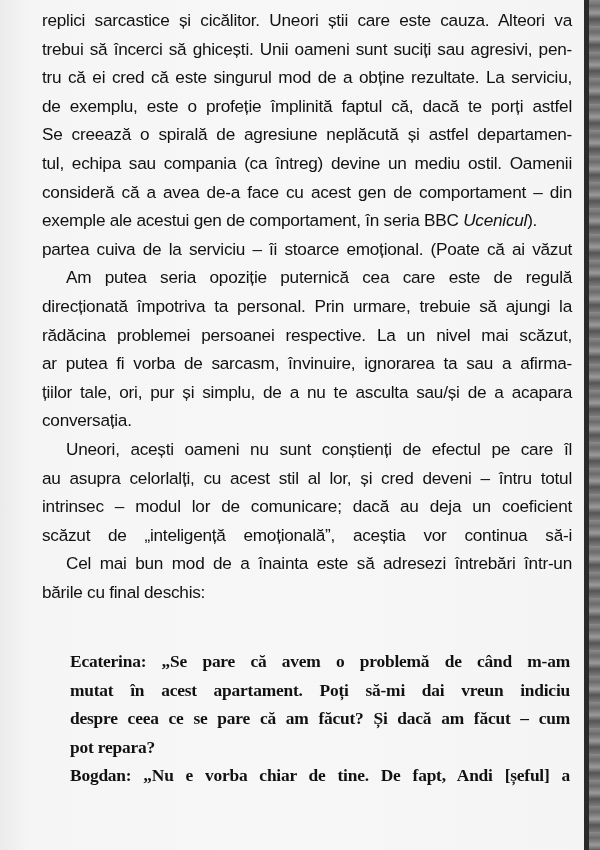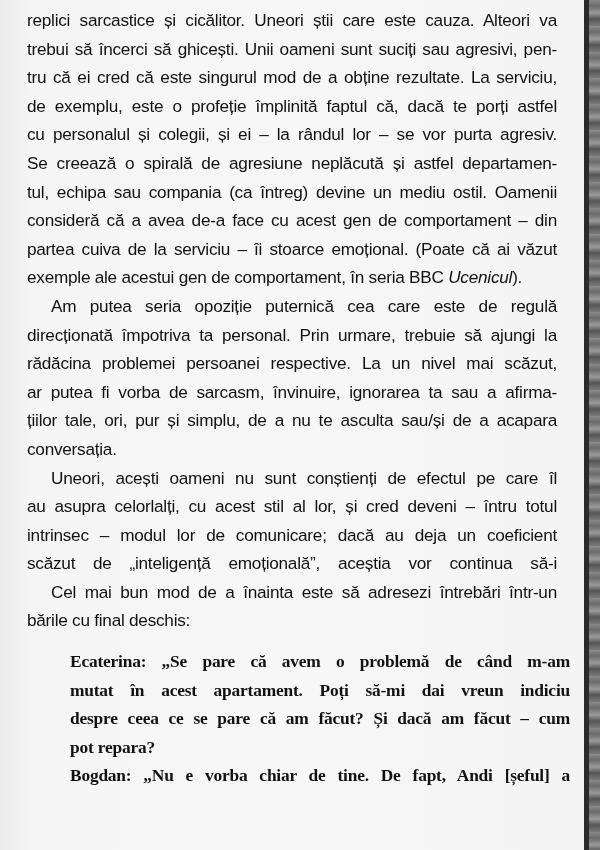--- a/index.html
+++ b/index.html
@@ -15,21 +15,21 @@
   }
   .edge {
     position: absolute; left: 584px; top: 0; width: 16px; height: 850px;
     background: #2a2a2a;
   }
   .edge-inner {
     position: absolute; left: 589px; top: 0; width: 11px; height: 850px;
     background: repeating-linear-gradient(180deg, #8a8a8a 0px, #6b6b6b 6px, #9a9a9a 13px, #555 19px, #7a7a7a 26px);
   }
   .text {
-    position: absolute; left: 27px; top: 6px; width: 530px;
+    position: absolute; left: 42px; top: 6px; width: 530px;
     font-size: 17.2px; line-height: 28.6px;
     letter-spacing: -0.25px;
   }
   .line { display: block; white-space: nowrap; height: 28.6px; text-align: justify; text-align-last: justify; }
   .line.last { text-align-last: left; }
   .indent { padding-left: 24px; }
   b { font-weight: normal; }
   i { font-style: italic; }
   .dialog {
     position: absolute; left: 70px; width: 500px;
@@ -43,26 +43,25 @@
 <div class="page"></div>
 <div class="edge"></div>
 <div class="edge-inner"></div>
 
 <div class="text">
 
   <span class="line">replici sarcastice și cicălitor. Uneori știi care este cauza. Alteori va</span>
   <span class="line">trebui să încerci să ghicești. Unii oameni sunt suciți sau agresivi, pen-</span>
   <span class="line">tru că ei cred că este singurul mod de a obține rezultate. La serviciu,</span>
   <span class="line">de exemplu, este o profeție împlinită faptul că, dacă te porți astfel</span>
-  <span class="line">cu personalul și colegii, și ei – la rândul lor – se vor purta agresiv.</span>
   <span class="line">Se creează o spirală de agresiune neplăcută și astfel departamen-</span>
   <span class="line">tul, echipa sau compania (ca întreg) devine un mediu ostil. Oamenii</span>
   <span class="line">consideră că a avea de-a face cu acest gen de comportament – din</span>
+  <span class="line last"><span>exemple ale acestui gen de comportament, în seria BBC </span><i>Ucenicul</i><span>).</span></span>
   <span class="line">partea cuiva de la serviciu – îi stoarce emoțional. (Poate că ai văzut</span>
-  <span class="line last"><span>exemple ale acestui gen de comportament, în seria BBC </span><i>Ucenicul</i><span>).</span></span>
 
   <span class="line indent"><span>Am putea seria opoziție </span><b>puternică</b><span> cea care este de regulă</span></span>
   <span class="line">direcționată împotriva ta personal. Prin urmare, trebuie să ajungi la</span>
   <span class="line"><span>rădăcina problemei persoanei respective. La un </span><b>nivel mai scăzut</b><span>,</span></span>
   <span class="line">ar putea fi vorba de sarcasm, învinuire, ignorarea ta sau a afirma-</span>
   <span class="line">țiilor tale, ori, pur și simplu, de a nu te asculta sau/și de a acapara</span>
   <span class="line last">conversația.</span>
 
   <span class="line indent">Uneori, acești oameni nu sunt conștienți de efectul pe care îl</span>
   <span class="line">au asupra celorlalți, cu acest stil al lor, și cred deveni – întru totul</span>

